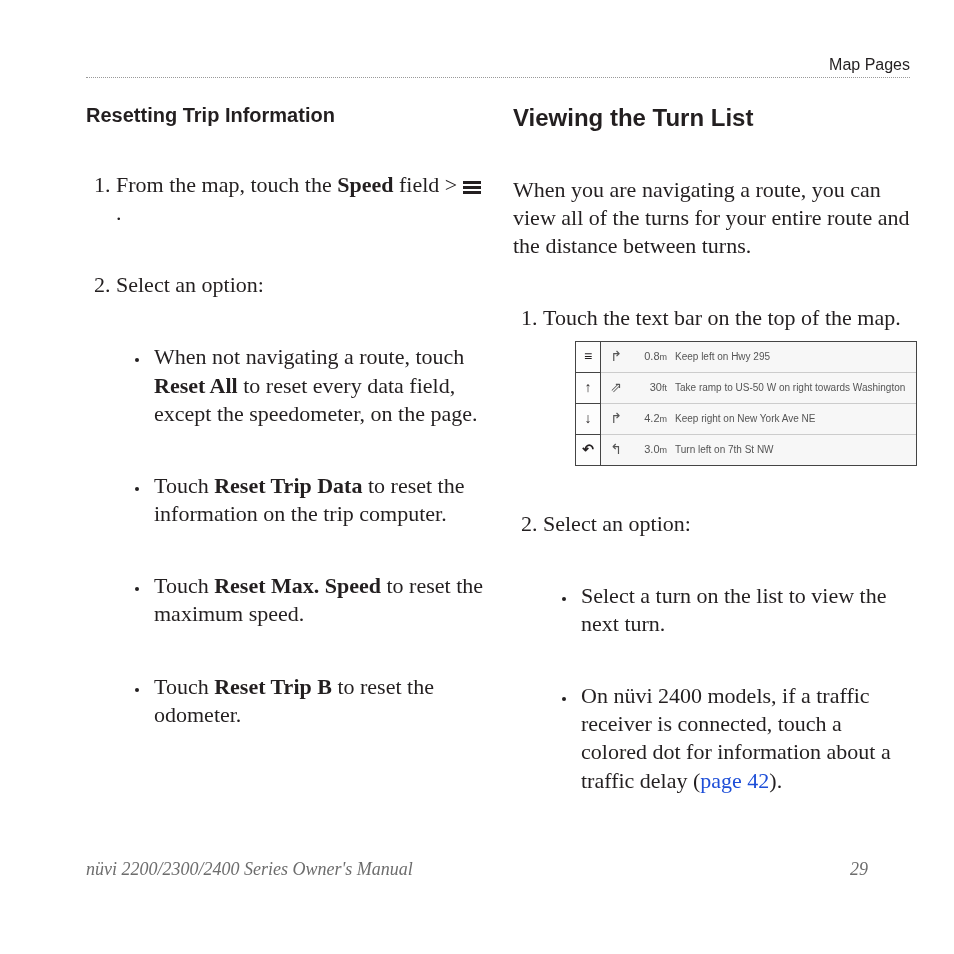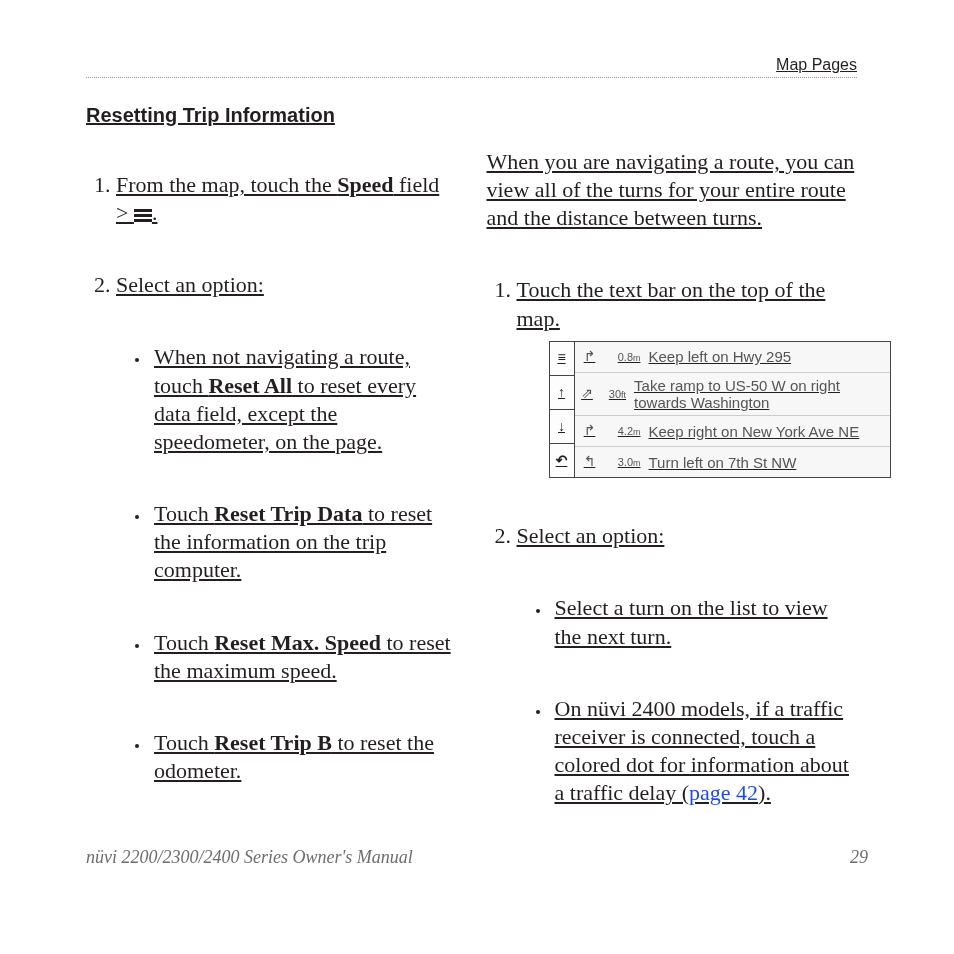--- a/index.html
+++ b/index.html
@@ -5,23 +5,22 @@
   body {
     margin: 0;
     font-family: "Times New Roman", Times, serif;
     background: #fff;
     color: #231f20;
   }
   .page {
     width: 954px;
     height: 900px;
     box-sizing: border-box;
-    padding: 56px 97px 40px 86px;
+    padding: 56px 44px 40px 86px;
     position: relative;
-    text-decoration: underline;
   }
   .header-line {
     border-bottom: 1px dotted #999;
     padding-bottom: 3px;
     margin-bottom: 26px;
     text-align: right;
   }
   .header-text {
     font-family: Arial, Helvetica, sans-serif;
     font-size: 16px;
@@ -119,27 +118,27 @@
   .turnlist-row:not(:last-child){ border-bottom:1px solid #ccc; }
   .turn-icon { width:18px; text-align:center; font-size:14px; color:#555; }
   .turn-dist {
     width:34px;
     text-align:right;
     font-size:11px;
     color:#555;
   }
   .turn-dist .unit { font-size:9px; }
   .turn-text {
-    font-size:15px;
+    font-size:10px;
     color:#555;
     line-height:1.15;
   }
   .footer {
     position:absolute;
-    bottom:32px;
+    bottom:20px;
     left:86px;
     right:86px;
     display:flex;
     justify-content:space-between;
     font-family:"Times New Roman", Times, serif;
     font-style:italic;
     font-size:18px;
     color:#6d6d6d;
   }
 </style>
@@ -174,20 +173,21 @@
             </li>
             <li>
               <span>Touch </span><span class="bold">Reset Trip B</span><span> to reset the odometer.</span>
             </li>
           </ul>
         </li>
       </ol>
     </div>
 
     <div class="col">
+      <div class="h2">Viewing the Turn List</div>
       <p class="body-text">When you are navigating a route, you can view all of the turns for your entire route and the distance between turns.</p>
 
       <ol>
         <li>
           <span>Touch the text bar on the top of the map.</span>
 
           
           <div class="turnlist">
             <div class="turnlist-side">
               <div class="btn">≡</div>

